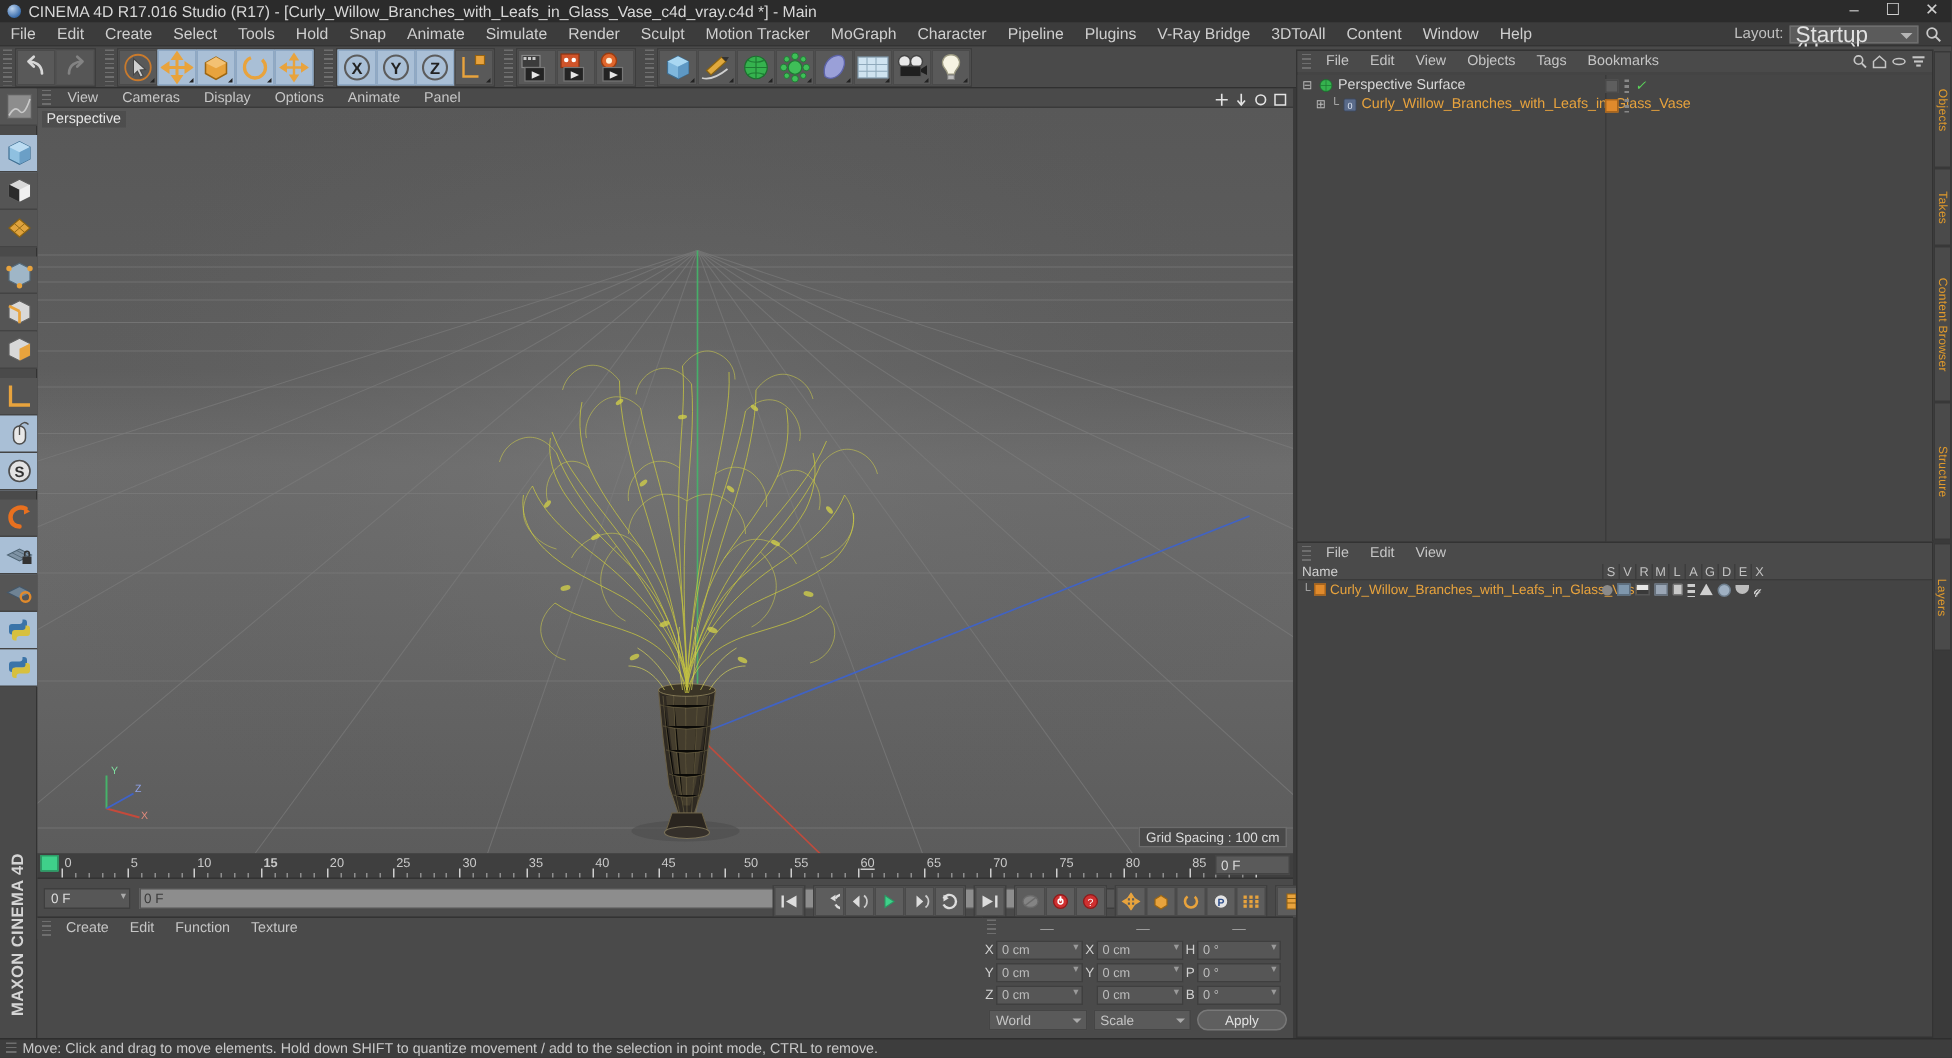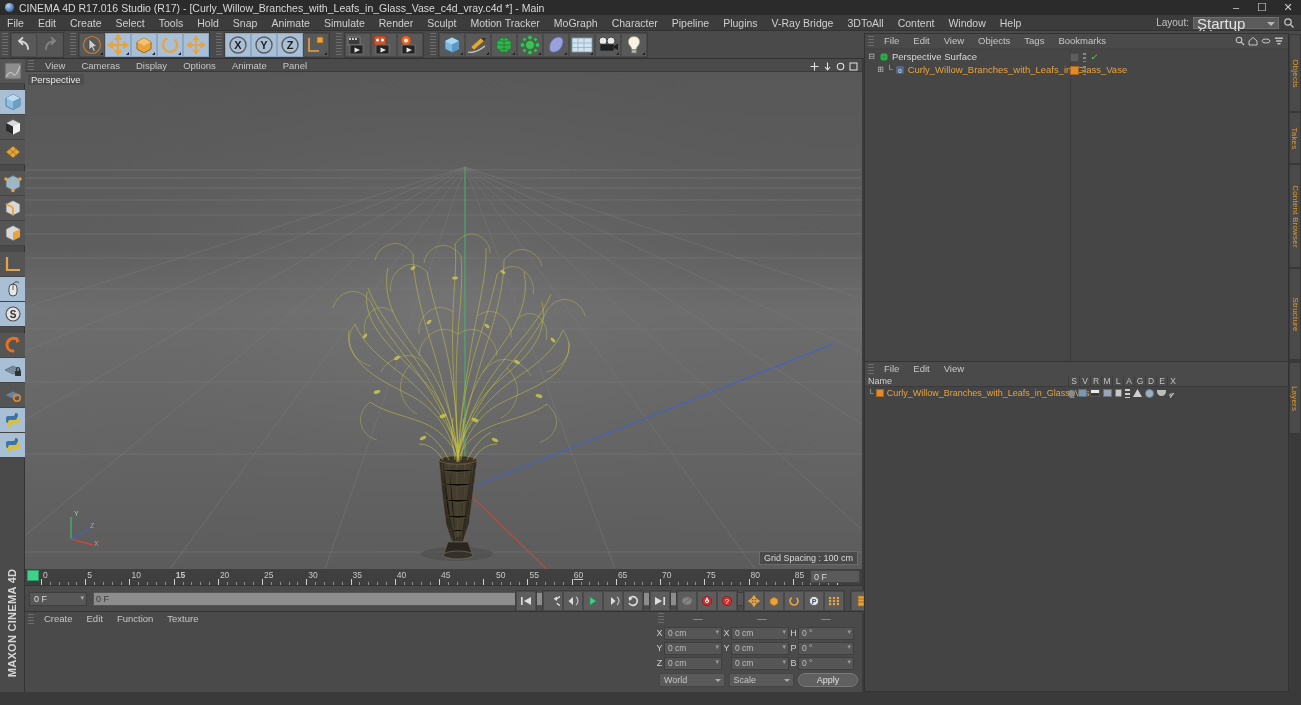--- a/index.html
+++ b/index.html
@@ -1260,14 +1260,18 @@
   <div class="rtab" style="top:164px;height:104px;">
     <span>Content Browser</span>
   </div>
   <div class="rtab" style="top:268px;height:92px;">
     <span>Structure</span>
   </div>
   <div class="rtab" style="top:362px;height:72px;">
     <span>Layers</span>
   </div>
 
+  <div class="statusbar">
+    <div class="sb-grip"></div>
+    <div class="sb-text">Move: Click and drag to move elements. Hold down SHIFT to quantize movement / add to the selection in point mode, CTRL to remove.</div>
+  </div>
 
 </div>
 
 </body></html>

